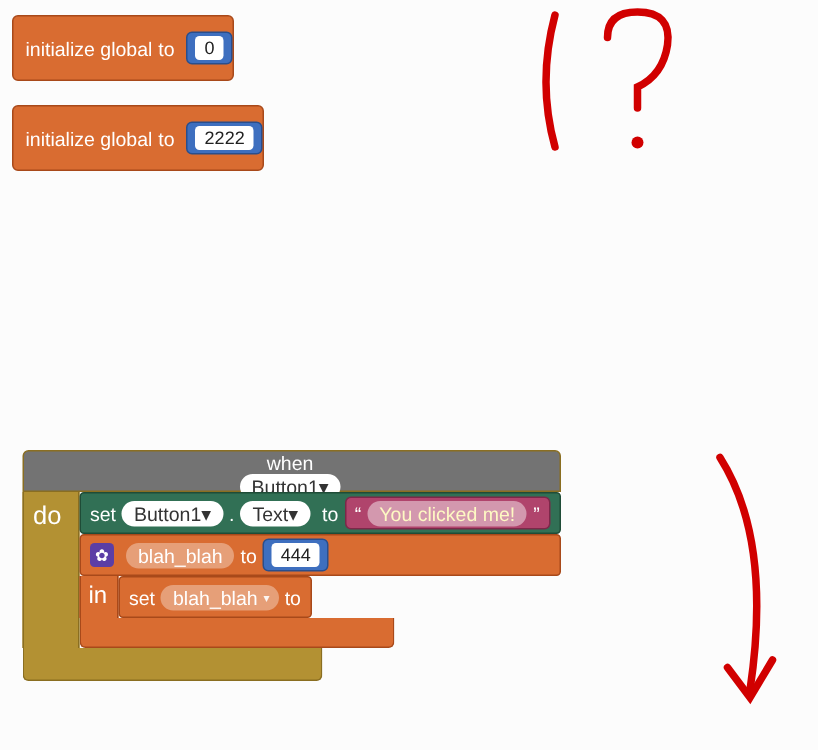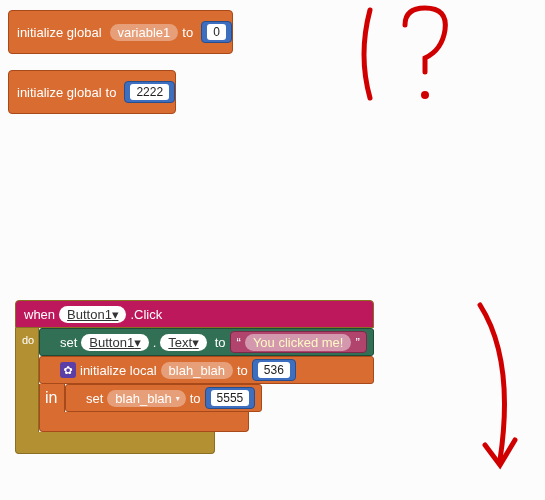--- a/index.html
+++ b/index.html
@@ -22,21 +22,21 @@
   .block {
     display: inline-flex;
     align-items: center;
     border-radius: 4px;
     color: #fff;
     white-space: nowrap;
     position: relative;
   }
   .orange { background: #d96c31; border: 1px solid #a8491a; }
   .blue   { background: #3e6fbf; border: 1px solid #2a4e8c; }
-  .gold   { background: #be185d; border: 1px solid #8a6e21; }
+  .gold   { background: #737373; border: 1px solid #8a6e21; flex-direction: column; }
   .green  { background: #317055; border: 1px solid #1f4c37; }
   .maroon { background: #b0446c; border: 1px solid #7c2849; }
 
   .init-row {
     position: absolute;
     height: 44px;
     padding: 0 0 0 8px;
   }
   .init-row .txt { margin-right: 4px; }
   .pill {
@@ -58,21 +58,20 @@
   }
   .pill-dd .tri { margin-left: 4px; font-size: 8px; opacity: 0.9; }
   .whitepill {
     background: #fff;
     color: #333;
     border-radius: 10px;
     padding: 1px 8px;
     margin: 0 4px;
     display: inline-flex;
     align-items: center;
-    text-decoration: underline;
   }
   .num-slot {
     height: 22px;
     display: inline-flex;
     align-items: center;
     border-radius: 4px;
     margin-left: 4px;
   }
   .num-slot .inner {
     background: #fff;
@@ -94,26 +93,26 @@
     top: 300px;
   }
   .gold-head {
     height: 28px;
     display: flex;
     align-items: center;
     padding: 0 10px 0 8px;
     border-radius: 4px 4px 0 0;
   }
   .gold-side {
-    width: 24px;
+    width: 38px;
     background: #b39133;
     border-left: 1px solid #8a6e21;
     border-right: 1px solid #8a6e21;
     color: #fff;
-    font-size: 11px;
+    font-size: 17px;
     padding: 6px 4px 0 6px;
   }
   .gold-body {
     display: flex;
     align-items: stretch;
   }
   .gold-inner {
     padding: 0;
   }
   .gold-foot {
@@ -122,21 +121,21 @@
     border: 1px solid #8a6e21;
     border-top: none;
     border-radius: 0 0 4px 4px;
     width: 200px;
   }
 
   .stack-row {
     height: 28px;
     display: flex;
     align-items: center;
-    padding: 0 6px 0 20px;
+    padding: 0 6px 0 6px;
     border-radius: 3px;
     margin-bottom: 0;
   }
 
   .orange-c {
     position: relative;
   }
   .orange-side {
     width: 26px;
     background: #d96c31;
@@ -168,21 +167,20 @@
 
   
   .anno { position:absolute; pointer-events:none; }
 </style>
 </head>
 <body>
 <div class="canvas">
 
 <div class="block orange init-row" style="left:8px; top:10px;">
   <span class="txt">initialize global</span>
-  <span class="pill">variable1</span>
   <span class="txt">to</span>
   <span class="block blue num-slot">
     <span class="inner">0</span>
   </span>
 </div>
 
 <div class="block orange init-row" style="left:8px; top:70px;">
   <span class="txt">initialize global</span>
   <span class="txt">to</span>
   <span class="block blue num-slot">
@@ -218,41 +216,37 @@
         <span class="block maroon" style="height:22px; padding:0 6px;">
           <span>“</span>
           <span class="pill" style="background:rgba(255,255,255,0.45); color:#fef9c3;">You clicked me!</span>
           <span>”</span>
         </span>
       </div>
 
       <div class="orange-c">
         <div class="block orange stack-row">
           <span class="gear">✿</span>
-          <span>initialize local</span>
           <span class="pill">blah_blah</span>
           <span>to</span>
           <span class="block blue num-slot">
-            <span class="inner">536</span>
+            <span class="inner">444</span>
           </span>
         </div>
         <div style="display:flex;">
           <div class="orange-side">in</div>
           <div>
 
             <div class="block orange stack-row" style="border-radius:3px;">
               <span>set</span>
               <span class="pill-dd" style="background:rgba(255,255,255,0.35);">
                 <span>blah_blah</span>
                     <span class="tri">▾</span>
               </span>
               <span>to</span>
-              <span class="block blue num-slot">
-                <span class="inner">5555</span>
-              </span>
             </div>
           </div>
         </div>
         <div class="orange-foot"></div>
       </div>
 
     </div>
   </div>
   <div class="gold-foot"></div>
 </div>

